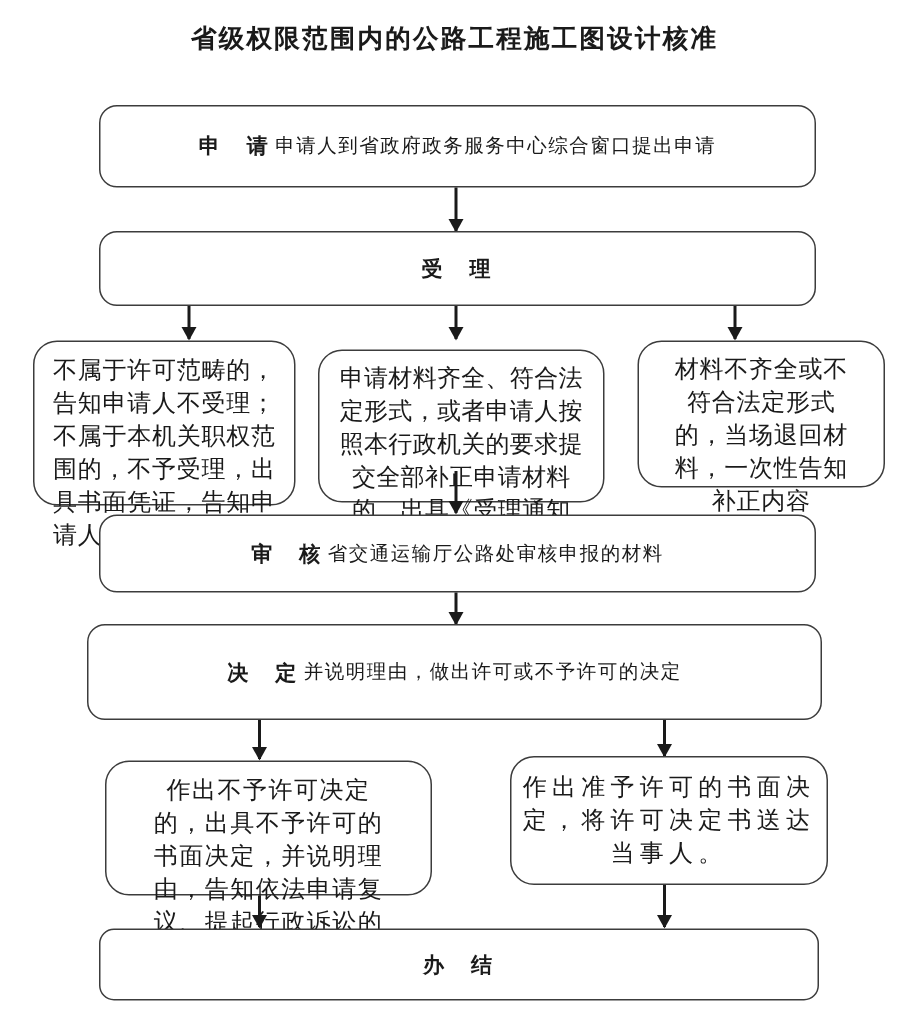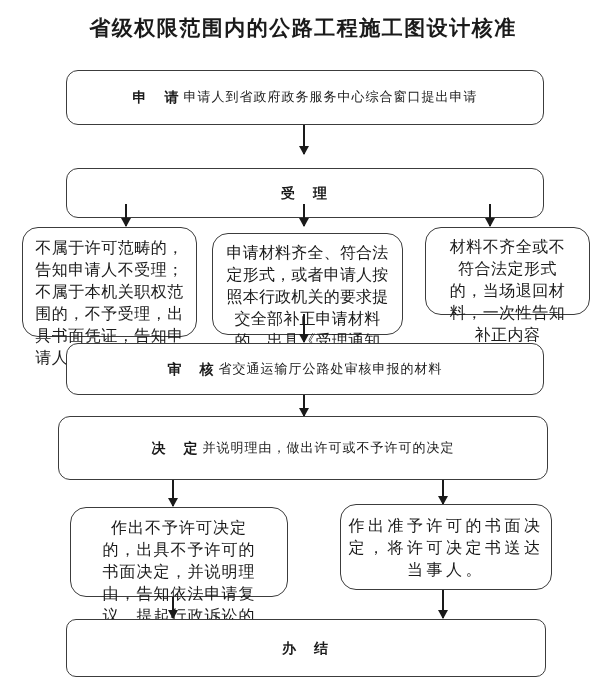--- a/index.html
+++ b/index.html
@@ -12,21 +12,21 @@
     position:relative;
     width:606px;height:689px;
     background:var(--bg);
     font-family:"Liberation Sans","DejaVu Sans",sans-serif;
     color:var(--ink);
     overflow:hidden;
   }
   .title{
     position:absolute;left:0;top:14px;width:606px;
     margin:0;text-align:center;
-    font-size:21px;font-weight:bold;letter-spacing:1.5px;
+    font-size:17px;font-weight:bold;letter-spacing:1.5px;
   }
   .node{
     position:absolute;box-sizing:border-box;
     border:1.6px solid var(--border);
     background:var(--bg);
   }
   .main{
     border-radius:12px;
     display:flex;flex-direction:row;justify-content:center;align-items:center;
     text-align:center;gap:3px;
@@ -53,37 +53,37 @@
 
   <h1 class="title">省级权限范围内的公路工程施工图设计核准</h1>
 
   <div class="node main" style="left:66px;top:70px;width:478px;height:55px;">
     <div class="heading">申　请</div>
     <div class="mbody">申请人到省政府政务服务中心综合窗口提出申请</div>
   </div>
 
   <div class="arrow" style="left:303px;top:125px;height:29px;"></div>
 
-  <div class="node main" style="left:66px;top:168px;width:478px;height:50px;text-align:right;">
+  <div class="node main" style="left:66px;top:154px;width:478px;height:50px;text-align:right;">
     <div class="heading">受　理</div>
   </div>
 
   <div class="arrow" style="left:125px;top:204px;height:22px;"></div>
   <div class="arrow" style="left:303px;top:204px;height:22px;"></div>
   <div class="arrow" style="left:489px;top:204px;height:22px;"></div>
 
   <div class="node leaf" style="left:22px;top:227px;width:175px;height:110px;padding:9px 12px;">
     <span>不属于许可范畴的，告知申请人不受理；不属于本机关职权范围的，不予受理，出具书面凭证，告知申请人向有关部门申请</span>
   </div>
 
   <div class="node leaf" style="left:212px;top:233px;width:191px;height:102px;padding:8px 11px;letter-spacing:0.2px;">
     <span>申请材料齐全、符合法定形式，或者申请人按照本行政机关的要求提交全部补正申请材料的，出具《受理通知书》</span>
   </div>
 
-  <div class="node leaf" style="left:425px;top:227px;width:165px;height:88px;padding:8px 16px;">
+  <div class="node leaf" style="left:425px;top:227px;width:165px;height:98px;padding:8px 16px;">
     <span>材料不齐全或不符合法定形式的，当场退回材料，一次性告知补正内容</span>
   </div>
 
   <div class="arrow" style="left:303px;top:314px;height:28px;"></div>
 
   <div class="node main" style="left:66px;top:343px;width:478px;height:52px;text-align:right;">
     <div class="heading">审　核</div>
     <div class="mbody">省交通运输厅公路处审核申报的材料</div>
   </div>
 
@@ -101,17 +101,17 @@
     <span>作出不予许可决定的，出具不予许可的书面决定，并说明理由，告知依法申请复议、提起行政诉讼的权利</span>
   </div>
 
   <div class="node leaf" style="left:340px;top:504px;width:212px;height:86px;padding:10px 2px;letter-spacing:3.5px;">
     <span>作出准予许可的书面决定，将许可决定书送达当事人。</span>
   </div>
 
   <div class="arrow" style="left:172px;top:597px;height:21px;"></div>
   <div class="arrow" style="left:442px;top:590px;height:28px;"></div>
 
-  <div class="node main" style="left:66px;top:619px;width:480px;height:58px;border-radius:10px;">
+  <div class="node main" style="left:66px;top:619px;width:480px;height:48px;border-radius:10px;">
     <div class="heading">办　结</div>
   </div>
 
 </div>
 
 </body></html>

